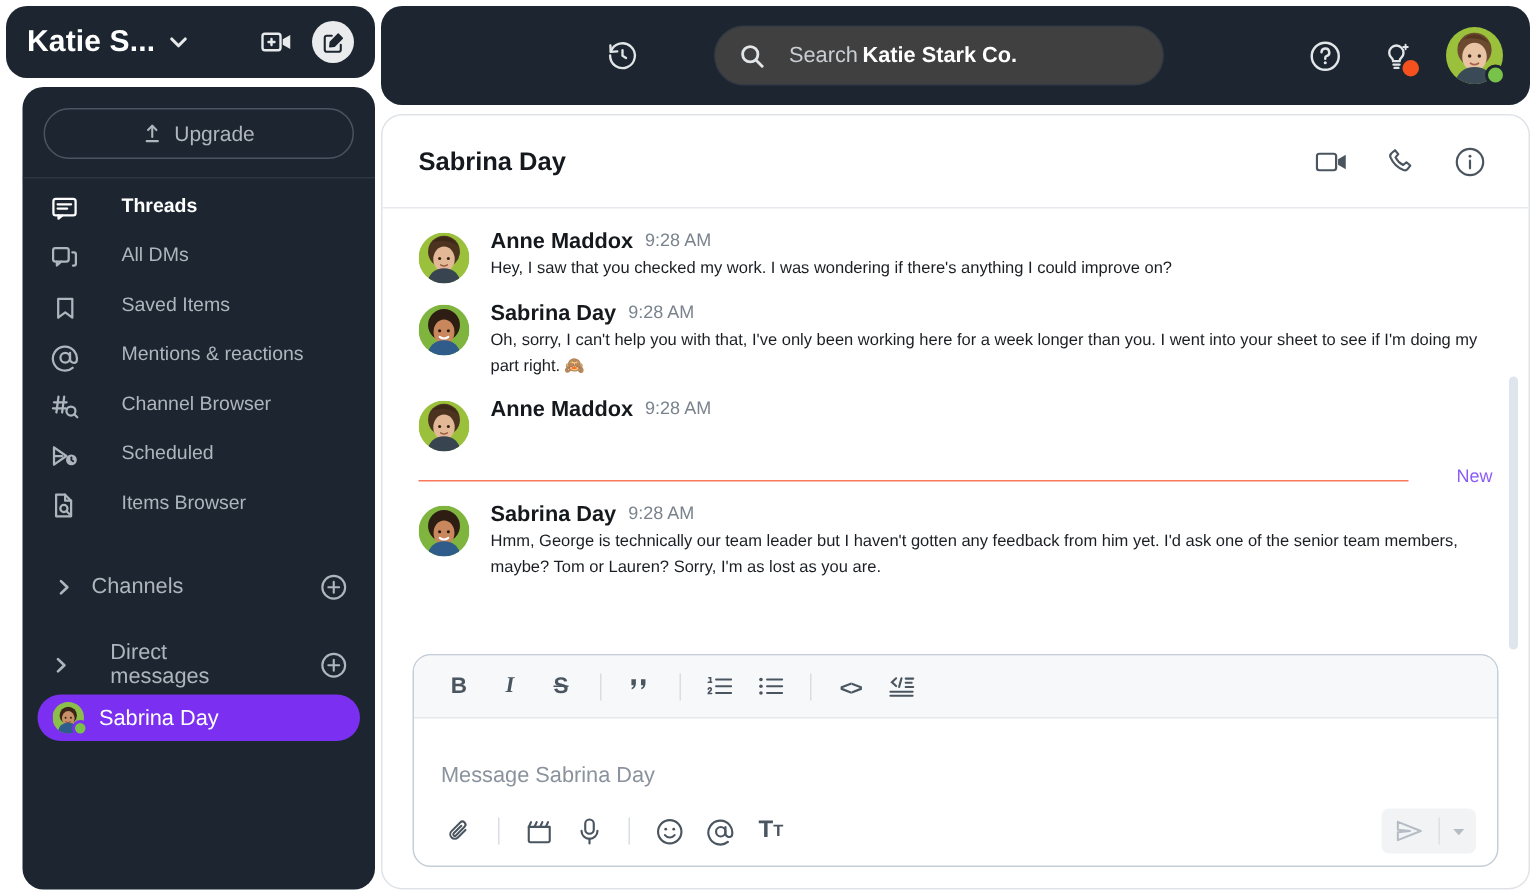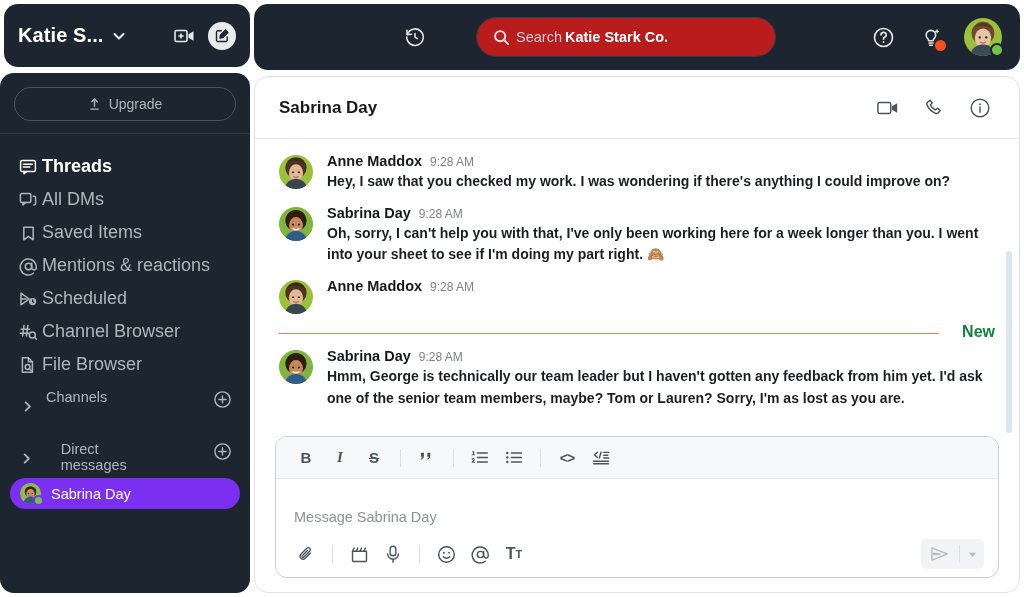--- a/index.html
+++ b/index.html
@@ -9,59 +9,59 @@
     font-family: "Liberation Sans", sans-serif;
     overflow: hidden;
   }
   .app { position: relative; width: 1024px; height: 597px; display: flex; }
 
   
   .left-col { width: 252px; height: 597px; flex: 0 0 252px;
               display: flex; flex-direction: column; gap: 6px; }
 
   .ws-header {
-    height: 63px; margin: 4px 2px 0 4px;
+    height: 48px; margin: 4px 2px 0 4px;
     background: #1d2630; border-radius: 14px;
     display: flex; align-items: center; padding: 0 14px; gap: 6px;
   }
   .ws-name { color: #fff; font-size: 20px; font-weight: bold; letter-spacing: .1px; white-space: nowrap; }
   .ws-caret { color: #e6e8ea; margin-left: 2px; display: flex; align-items: center; }
   .ws-spacer { flex: 1; }
   .ws-icon { width: 26px; height: 26px; display: flex; align-items: center; justify-content: center; color: #e8eaec; }
   .ws-compose {
     width: 28px; height: 28px; border-radius: 50%;
     background: #e9ebec; display: flex; align-items: center; justify-content: center;
     color: #1d2630; margin-left: 4px;
   }
 
   .sidebar {
-    flex: 1; margin: 0 2px 4px 0;
+    flex: 1; margin: 0 2px 4px 15px;
     background: #1d2630; border-radius: 14px;
     padding: 14px 0 0 0; overflow: hidden;
     display: flex; flex-direction: column;
   }
   .upgrade {
     margin: 0 14px 12px 14px; height: 34px;
     border: 1px solid #4a5360; border-radius: 17px;
     display: flex; align-items: center; justify-content: center; gap: 8px;
     color: #aeb5bd; font-size: 14px;
   }
   .divider-line { height: 1px; background: #2c3540; margin: 0 0 10px 0; }
 
   .nav-list { padding: 0 10px; }
   .nav-item {
-    display: flex; align-items: flex-end; gap: 4px;
+    display: flex; align-items: flex-start; gap: 28px;
     height: 33px; padding: 0 8px; border-radius: 8px;
-    color: #aeb5bd; font-size: 18px; white-space: nowrap;
+    color: #aeb5bd; font-size: 13px; white-space: nowrap;
   }
   .nav-item .ic { width: 20px; height: 20px; display: flex; align-items: center; justify-content: center; flex: 0 0 20px; }
   .nav-item.active { color: #ffffff; font-weight: bold; }
 
   .section-head {
-    display: flex; gap: 10px;
+    display: flex; align-items: center; gap: 10px;
     height: 34px; padding: 0 8px; margin: 0 10px;
     color: #aeb5bd; font-size: 14.5px;
   }
   .section-head .chev { width: 18px; display: flex; align-items: center; justify-content: center; }
   .section-head .grow { flex: 1; }
   .section-head .plus { width: 20px; height: 20px; display: flex; align-items: center; justify-content: center; }
 
   .dm-item {
     display: flex; align-items: center; gap: 10px;
     height: 31px; margin: 3px 10px 0 10px; padding: 0 10px;
@@ -79,22 +79,22 @@
   .right-col { flex: 1; height: 597px; display: flex; flex-direction: column; gap: 6px; padding: 4px 4px 4px 2px; }
 
   .topbar {
     height: 66px; flex: 0 0 66px;
     background: #1d2630; border-radius: 14px;
     display: flex; align-items: center; padding: 0 18px;
   }
   .topbar .history { width: 30px; height: 30px; display: flex; align-items: center; justify-content: center; color: #e3e6e8; margin-left: 128px; }
   .search-box {
     width: 300px; height: 40px; margin-left: 46px;
-    background: #b91c1c; border: 1px solid #323b45; border-radius: 20px;
-    display: flex; align-items: center; padding: 0 16px; gap: 6px;
+    background: #404040; border: 1px solid #323b45; border-radius: 20px;
+    display: flex; align-items: center; padding: 0 16px; gap: 16px;
   }
   .search-ic { color: #e3e6e8; display: flex; align-items: center; }
   .search-text { font-size: 14.5px; color: #c9ced4; white-space: nowrap; }
   .search-text b { color: #ffffff; margin-left: 3px; }
   .top-spacer { flex: 1; }
   .top-icon { width: 30px; height: 30px; display: flex; align-items: center; justify-content: center; color: #e3e6e8; margin-left: 18px; position: relative; }
   .badge-dot { position: absolute; right: 0px; bottom: 1px; width: 11px; height: 11px; border-radius: 50%; background: #f4511e; }
   .top-avatar { position: relative; width: 38px; height: 38px; margin-left: 18px; }
   .top-presence { position: absolute; right: -2px; bottom: -1px; width: 14px; height: 14px; border-radius: 50%; background: #79c24a; border: 2px solid #1d2630; }
 
@@ -107,28 +107,28 @@
     display: flex; align-items: center; padding: 0 24px;
   }
   .conv-title { font-size: 17px; font-weight: bold; color: #15181c; }
   .conv-spacer { flex: 1; }
   .conv-icon { width: 30px; height: 30px; display: flex; align-items: center; justify-content: center; color: #4a5560; margin-left: 16px; }
 
   .messages { flex: 1; padding: 14px 24px 0 24px; position: relative; overflow: hidden; }
   .msg { display: flex; gap: 14px; margin-bottom: 12px; }
   .msg-av { width: 34px; height: 34px; flex: 0 0 34px; margin-top: 2px; }
   .msg-body { flex: 1; min-width: 0; }
-  .msg-meta { display: flex; align-items: flex-end; gap: 8px; margin-bottom: 2px; }
+  .msg-meta { display: flex; align-items: flex-start; gap: 8px; margin-bottom: 2px; }
   .msg-author { font-size: 14.5px; font-weight: bold; color: #15181c; }
   .msg-time { font-size: 12px; color: #7a838d; }
-  .msg-text { font-size: 14px; line-height: 1.55; color: #1b1f24; font-weight: bold; }
+  .msg-text { font-size: 11px; line-height: 1.55; color: #1b1f24; }
 
   .new-divider { position: relative; height: 14px; margin: 4px 0 8px 0; }
   .new-divider .line { position: absolute; left: 0; right: 56px; top: 50%; height: 1px; background: #f9795a; }
-  .new-divider .lbl { position: absolute; right: 0; top: -3px; font-size: 16px; font-weight: bold; color: #15803d; }
+  .new-divider .lbl { position: absolute; right: 0; top: -3px; font-size: 12px; font-weight: normal; color: #8b5cf6; }
 
   .scrollbar { position: absolute; right: 7px; top: 112px; width: 6px; height: 182px; border-radius: 3px; background: #dfe5ec; }
 
   .composer {
     margin: 0 20px 14px 20px; border: 1px solid #c6cfd8; border-radius: 12px;
     background: #ffffff; overflow: hidden;
   }
   .fmt-bar { height: 42px; background: #f6f8fa; border-bottom: 1px solid #e6eaee;
              display: flex; align-items: center; padding: 0 14px; gap: 2px; }
   .fmt-btn { width: 32px; height: 28px; display: flex; align-items: center; justify-content: center; color: #4a5560; }
@@ -225,51 +225,51 @@
             <svg width="19" height="19" viewBox="0 0 19 19" fill="none" stroke="currentColor" stroke-width="1.5" stroke-linecap="round">
               <circle cx="9.5" cy="9.5" r="3.2"></circle>
               <path d="M12.7 6.3v4.2a2.5 2.5 0 0 0 4.3 1.6 8 8 0 1 0-2.6 4.1"></path>
             </svg>
           </span>
           <span>Mentions &amp; reactions</span>
         </div>
 
         <div class="nav-item">
           <span class="ic">
+            <svg width="19" height="18" viewBox="0 0 19 18" fill="none" stroke="currentColor" stroke-width="1.5" stroke-linecap="round">
+              <path d="M2 6.2h8.4M1.3 10.2h8.4M5 2.4L3.6 13M8.8 2.4L7.4 13"></path>
+              <circle cx="13.3" cy="12" r="3"></circle>
+                <path d="M15.5 14.2l2 2"></path>
+            </svg>
+          </span>
+          <span>Channel Browser</span>
+        </div>
+
+        <div class="nav-item">
+          <span class="ic">
             <svg width="19" height="18" viewBox="0 0 19 18" fill="none" stroke="currentColor" stroke-width="1.5" stroke-linecap="round" stroke-linejoin="round">
               <path d="M2 3.2v11.6l8.2-5.8z"></path>
                 <path d="M2 9h5.4"></path>
               <circle cx="13.6" cy="11.6" r="3.6" fill="currentColor" stroke="none"></circle>
               <path d="M13.6 9.9v1.8l1.2.8" stroke="#1d2630" stroke-width="1.3"></path>
             </svg>
           </span>
           <span>Scheduled</span>
-        </div>
-
-        <div class="nav-item">
-          <span class="ic">
-            <svg width="19" height="18" viewBox="0 0 19 18" fill="none" stroke="currentColor" stroke-width="1.5" stroke-linecap="round">
-              <path d="M2 6.2h8.4M1.3 10.2h8.4M5 2.4L3.6 13M8.8 2.4L7.4 13"></path>
-              <circle cx="13.3" cy="12" r="3"></circle>
-                <path d="M15.5 14.2l2 2"></path>
-            </svg>
-          </span>
-          <span>Channel Browser</span>
         </div>
 
         <div class="nav-item">
           <span class="ic">
             <svg width="18" height="18" viewBox="0 0 18 18" fill="none" stroke="currentColor" stroke-width="1.5" stroke-linecap="round" stroke-linejoin="round">
               <path d="M3.4 1.8h6l4 4v10.4h-10z"></path>
                 <path d="M9.4 1.8v4h4"></path>
               <circle cx="8.6" cy="11" r="2.4"></circle>
                 <path d="M10.4 12.8l2 2"></path>
             </svg>
           </span>
-          <span>File Browser</span>
+          <span>Items Browser</span>
         </div>
 
       </div>
 
       <div class="section-head" style="margin-top:14px;">
         <span class="chev">
           <svg width="13" height="13" viewBox="0 0 14 14" fill="none" stroke="currentColor" stroke-width="1.9" stroke-linecap="round" stroke-linejoin="round">
               <polyline points="5,2.6 9.6,7 5,11.4"></polyline>
             </svg>
         </span>

